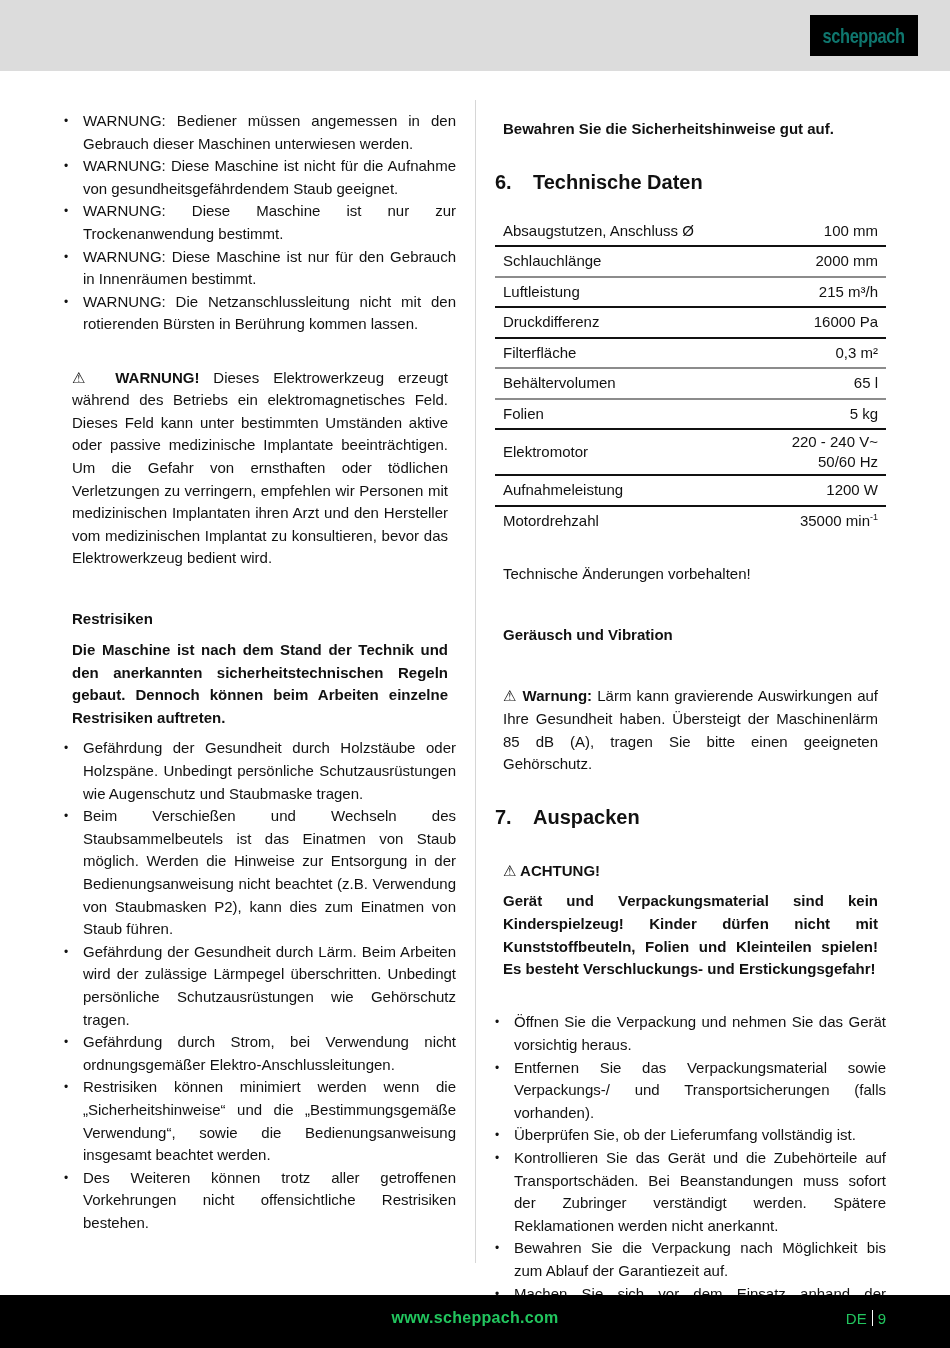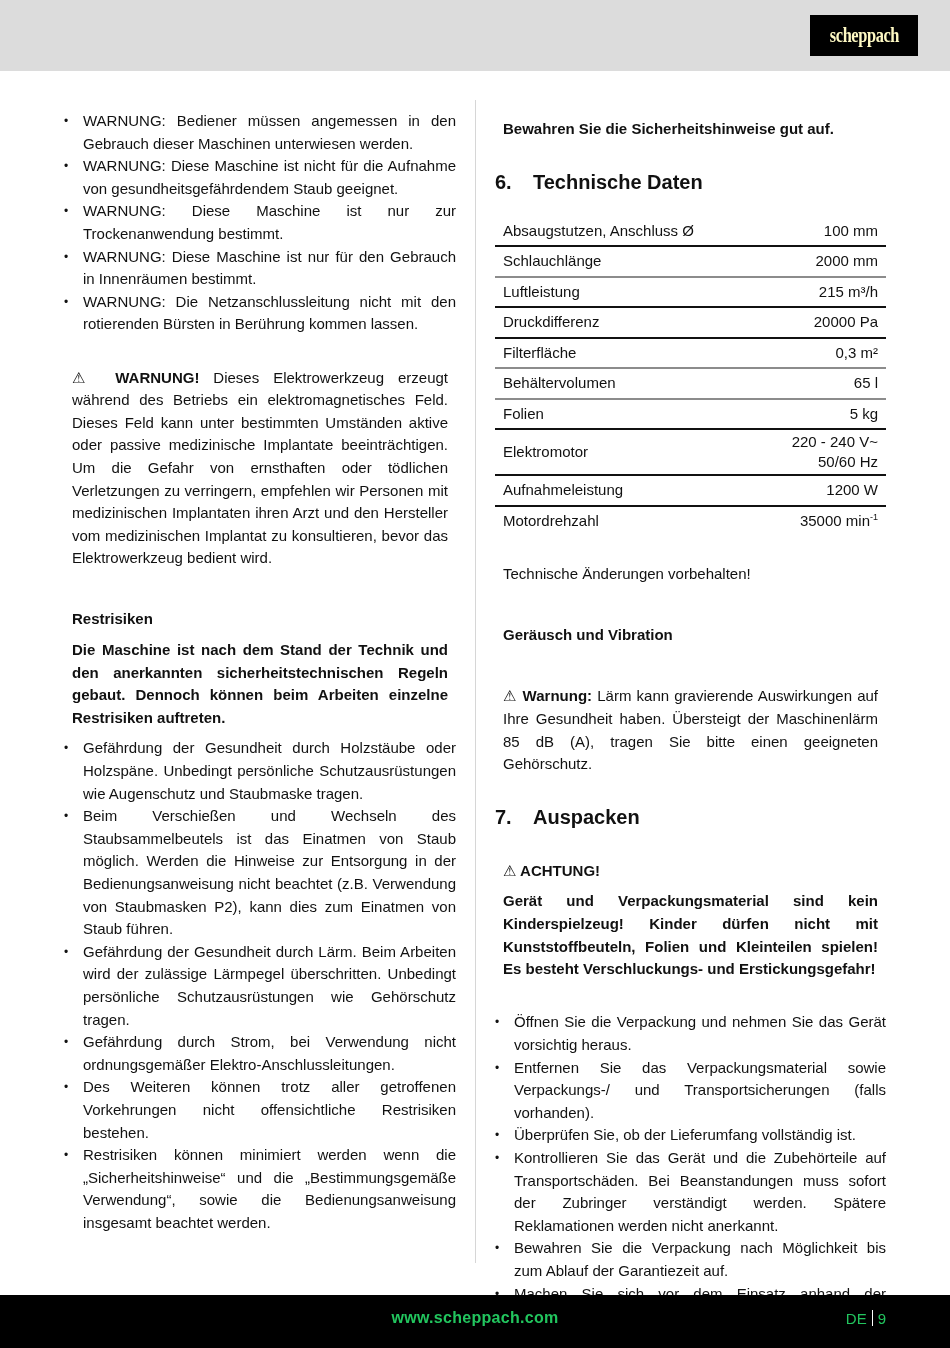--- a/index.html
+++ b/index.html
@@ -7,22 +7,22 @@
     width: 950px; height: 1348px; position: relative; overflow: hidden;
     background: #ffffff; color: #111;
     font-family: "Liberation Sans", sans-serif; font-size: 15px;
   }
   .header-band {
     position: absolute; left: 0; top: 0; width: 950px; height: 71px;
     background: #dcdcdc;
   }
   .logo {
     position: absolute; left: 810px; top: 15px; width: 108px; height: 41px;
-    background: #000; color: #fef9c3; display: flex; align-items: center; justify-content: center;
-    font-family: Liberation Serif, serif; font-weight: bold;
+    background: #000; color: #0f766e; display: flex; align-items: center; justify-content: center;
+    font-family: Liberation Sans, sans-serif; font-weight: bold;
     font-size: 21px; letter-spacing: -0.5px; transform-origin: center;
   }
   .logo span { display: inline-block; transform: scaleX(0.78); }
   .col-divider {
     position: absolute; left: 475px; top: 100px; width: 1px; height: 1163px;
     background: #d6d6d6;
   }
   .col { position: absolute; top: 110px; line-height: 22.6px; }
   .col-left { left: 64px; width: 392px; }
   .col-right { left: 495px; width: 391px; }
@@ -88,22 +88,22 @@
     <span style="display:inline-block;width:6px"></span><span class="bold">WARNUNG!</span><span> Dieses Elektrowerkzeug erzeugt während des Betriebs ein elektromagnetisches Feld. Dieses Feld kann unter bestimmten Umständen aktive oder passive medizinische Implantate beeinträchtigen. Um die Gefahr von ernsthaften oder tödlichen Verletzungen zu verringern, empfehlen wir Personen mit medizinischen Implantaten ihren Arzt und den Hersteller vom medizinischen Implantat zu konsultieren, bevor das Elektrowerkzeug bedient wird.</span>
   </p>
   <div class="gap"></div>
   <p class="bold">Restrisiken</p>
   <p class="bold">Die Maschine ist nach dem Stand der Technik und den anerkannten sicherheitstechnischen Regeln gebaut. Dennoch können beim Arbeiten einzelne Restrisiken auftreten.</p>
   <ul>
     <li>Gefährdung der Gesundheit durch Holzstäube oder Holzspäne. Unbedingt persönliche Schutzausrüstungen wie Augenschutz und Staubmaske tragen.</li>
     <li>Beim Verschießen und Wechseln des Staubsammelbeutels ist das Einatmen von Staub möglich. Werden die Hinweise zur Entsorgung in der Bedienungsanweisung nicht beachtet (z.B. Verwendung von Staubmasken P2), kann dies zum Einatmen von Staub führen.</li>
     <li>Gefährdung der Gesundheit durch Lärm. Beim Arbeiten wird der zulässige Lärmpegel überschritten. Unbedingt persönliche Schutzausrüstungen wie Gehörschutz tragen.</li>
     <li>Gefährdung durch Strom, bei Verwendung nicht ordnungsgemäßer Elektro-Anschlussleitungen.</li>
+    <li>Restrisiken können minimiert werden wenn die „Sicherheitshinweise“ und die „Bestimmungsgemäße Verwendung“, sowie die Bedienungsanweisung insgesamt beachtet werden.</li>
     <li>Des Weiteren können trotz aller getroffenen Vorkehrungen nicht offensichtliche Restrisiken bestehen.</li>
-    <li>Restrisiken können minimiert werden wenn die „Sicherheitshinweise“ und die „Bestimmungsgemäße Verwendung“, sowie die Bedienungsanweisung insgesamt beachtet werden.</li>
   </ul>
 </div>
 
 <div class="col col-right">
   <p class="bold">Bewahren Sie die Sicherheitshinweise gut auf.</p>
   <div style="height:20px"></div>
   <h2>
     <span class="num">6.</span>
     <span>Technische Daten</span>
   </h2>
@@ -117,21 +117,21 @@
     <tr class="gray">
       <td>Schlauchlänge</td>
       <td class="val">2000 mm</td>
     </tr>
     <tr class="dark">
       <td>Luftleistung</td>
       <td class="val">215 m³/h</td>
     </tr>
     <tr class="dark">
       <td>Druckdifferenz</td>
-      <td class="val">20000 Pa</td>
+      <td class="val">16000 Pa</td>
     </tr>
     <tr class="gray">
       <td>Filterfläche</td>
       <td class="val">0,3 m²</td>
     </tr>
     <tr class="gray">
       <td>Behältervolumen</td>
       <td class="val">65 l</td>
     </tr>
     <tr class="dark">

